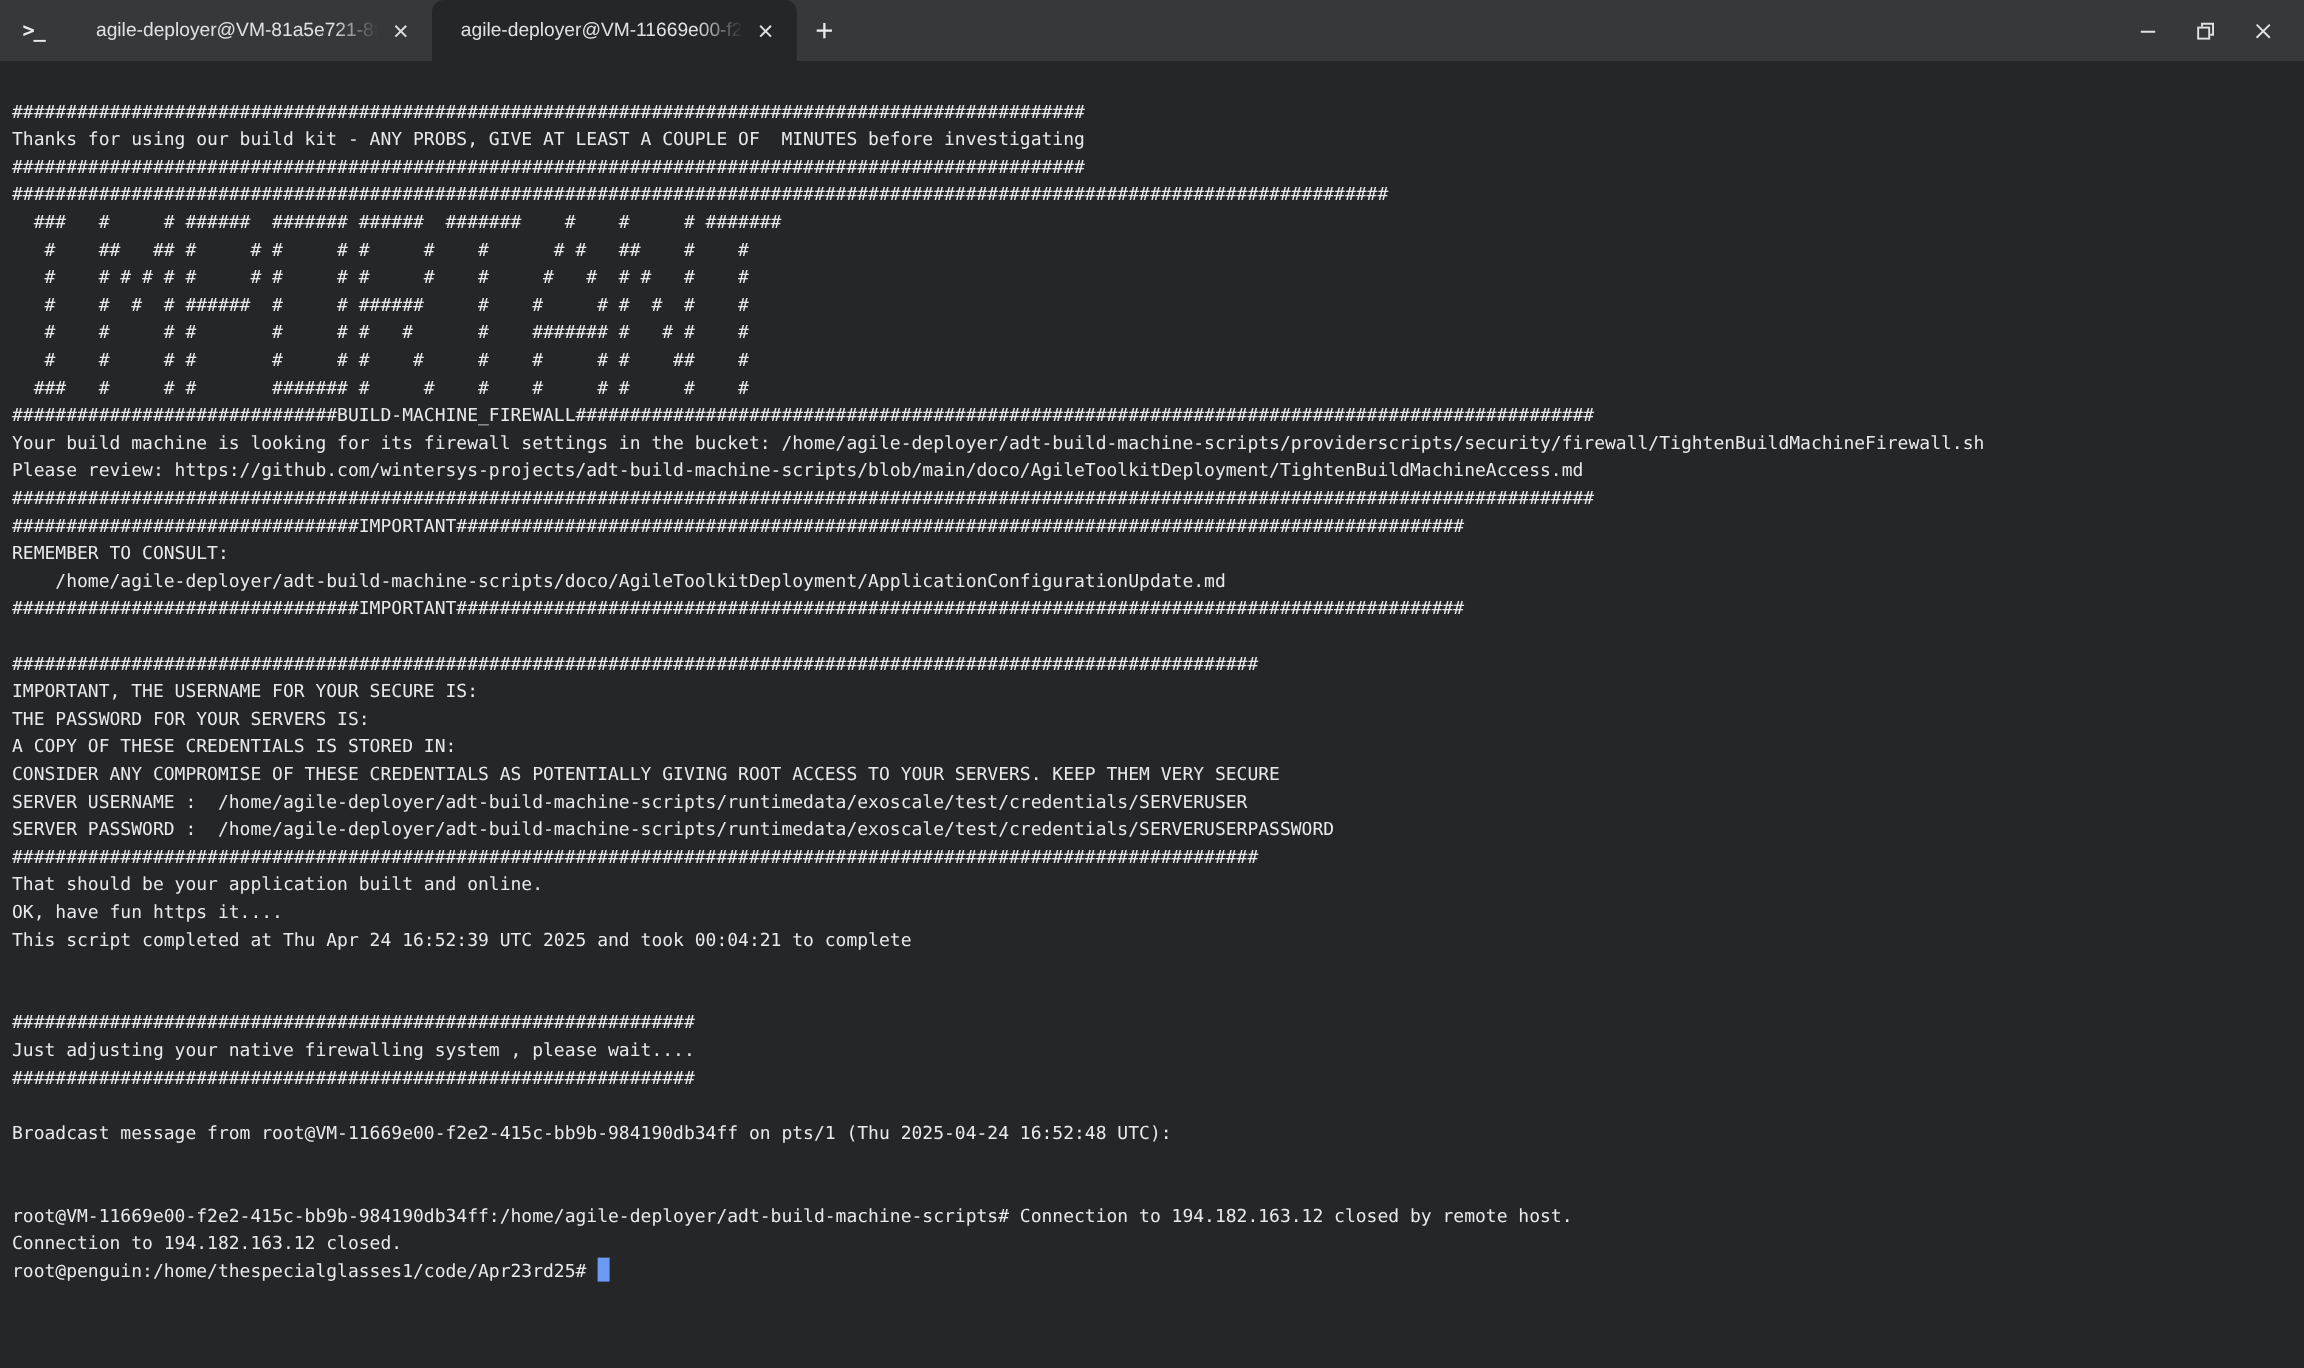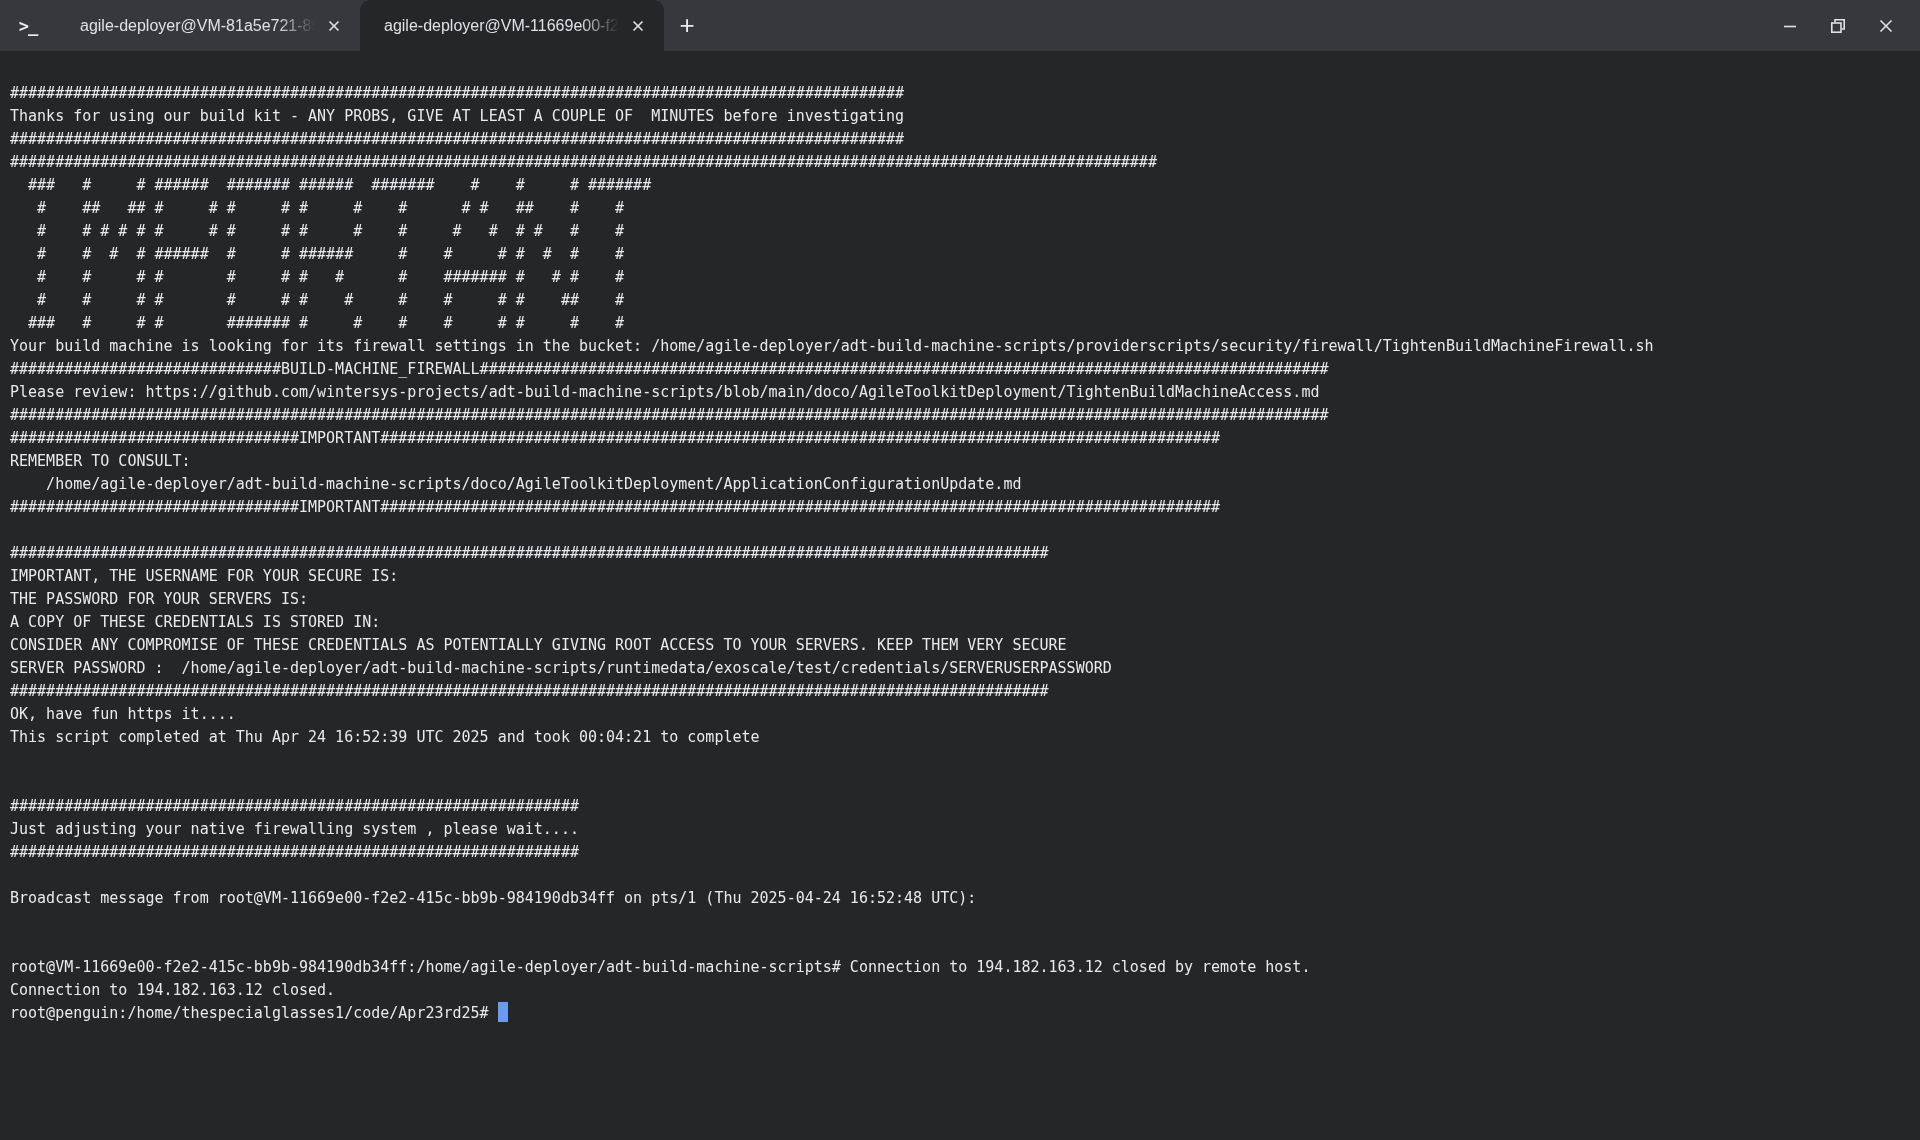--- a/index.html
+++ b/index.html
@@ -129,36 +129,38 @@
     <div class="term-line">Thanks for using our build kit - ANY PROBS, GIVE AT LEAST A COUPLE OF  MINUTES before investigating</div>
     <div class="term-line">###################################################################################################</div>
     <div class="term-line">###############################################################################################################################</div>
     <div class="term-line">  ###   #     # ######  ####### ######  #######    #    #     # #######</div>
     <div class="term-line">   #    ##   ## #     # #     # #     #    #      # #   ##    #    #</div>
     <div class="term-line">   #    # # # # #     # #     # #     #    #     #   #  # #   #    #</div>
     <div class="term-line">   #    #  #  # ######  #     # ######     #    #     # #  #  #    #</div>
     <div class="term-line">   #    #     # #       #     # #   #      #    ####### #   # #    #</div>
     <div class="term-line">   #    #     # #       #     # #    #     #    #     # #    ##    #</div>
     <div class="term-line">  ###   #     # #       ####### #     #    #    #     # #     #    #</div>
+    <div class="term-line">##############################BUILD-MACHINE_FIREWALL##############################################################################################</div>
     <div class="term-line">Your build machine is looking for its firewall settings in the bucket: /home/agile-deployer/adt-build-machine-scripts/providerscripts/security/firewall/TightenBuildMachineFirewall.sh</div>
-    <div class="term-line">##############################BUILD-MACHINE_FIREWALL##############################################################################################</div>
     <div class="term-line">Please review: https://github.com/wintersys-projects/adt-build-machine-scripts/blob/main/doco/AgileToolkitDeployment/TightenBuildMachineAccess.md</div>
     <div class="term-line">##################################################################################################################################################</div>
     <div class="term-line">################################IMPORTANT#############################################################################################</div>
     <div class="term-line">REMEMBER TO CONSULT:</div>
     <div class="term-line">    /home/agile-deployer/adt-build-machine-scripts/doco/AgileToolkitDeployment/ApplicationConfigurationUpdate.md</div>
     <div class="term-line">################################IMPORTANT#############################################################################################</div>
     <div class="term-line"></div>
     <div class="term-line">###################################################################################################################</div>
     <div class="term-line">IMPORTANT, THE USERNAME FOR YOUR SECURE IS:</div>
     <div class="term-line">THE PASSWORD FOR YOUR SERVERS IS:</div>
     <div class="term-line">A COPY OF THESE CREDENTIALS IS STORED IN:</div>
     <div class="term-line">CONSIDER ANY COMPROMISE OF THESE CREDENTIALS AS POTENTIALLY GIVING ROOT ACCESS TO YOUR SERVERS. KEEP THEM VERY SECURE</div>
+    <div class="term-line">SERVER USERNAME :  /home/agile-deployer/adt-build-machine-scripts/runtimedata/exoscale/test/credentials/SERVERUSER</div>
     <div class="term-line">SERVER PASSWORD :  /home/agile-deployer/adt-build-machine-scripts/runtimedata/exoscale/test/credentials/SERVERUSERPASSWORD</div>
     <div class="term-line">###################################################################################################################</div>
+    <div class="term-line">That should be your application built and online.</div>
     <div class="term-line">OK, have fun https it....</div>
     <div class="term-line">This script completed at Thu Apr 24 16:52:39 UTC 2025 and took 00:04:21 to complete</div>
     <div class="term-line"></div>
     <div class="term-line"></div>
     <div class="term-line">###############################################################</div>
     <div class="term-line">Just adjusting your native firewalling system , please wait....</div>
     <div class="term-line">###############################################################</div>
     <div class="term-line"></div>
     <div class="term-line">Broadcast message from root@VM-11669e00-f2e2-415c-bb9b-984190db34ff on pts/1 (Thu 2025-04-24 16:52:48 UTC):</div>
     <div class="term-line"></div>

